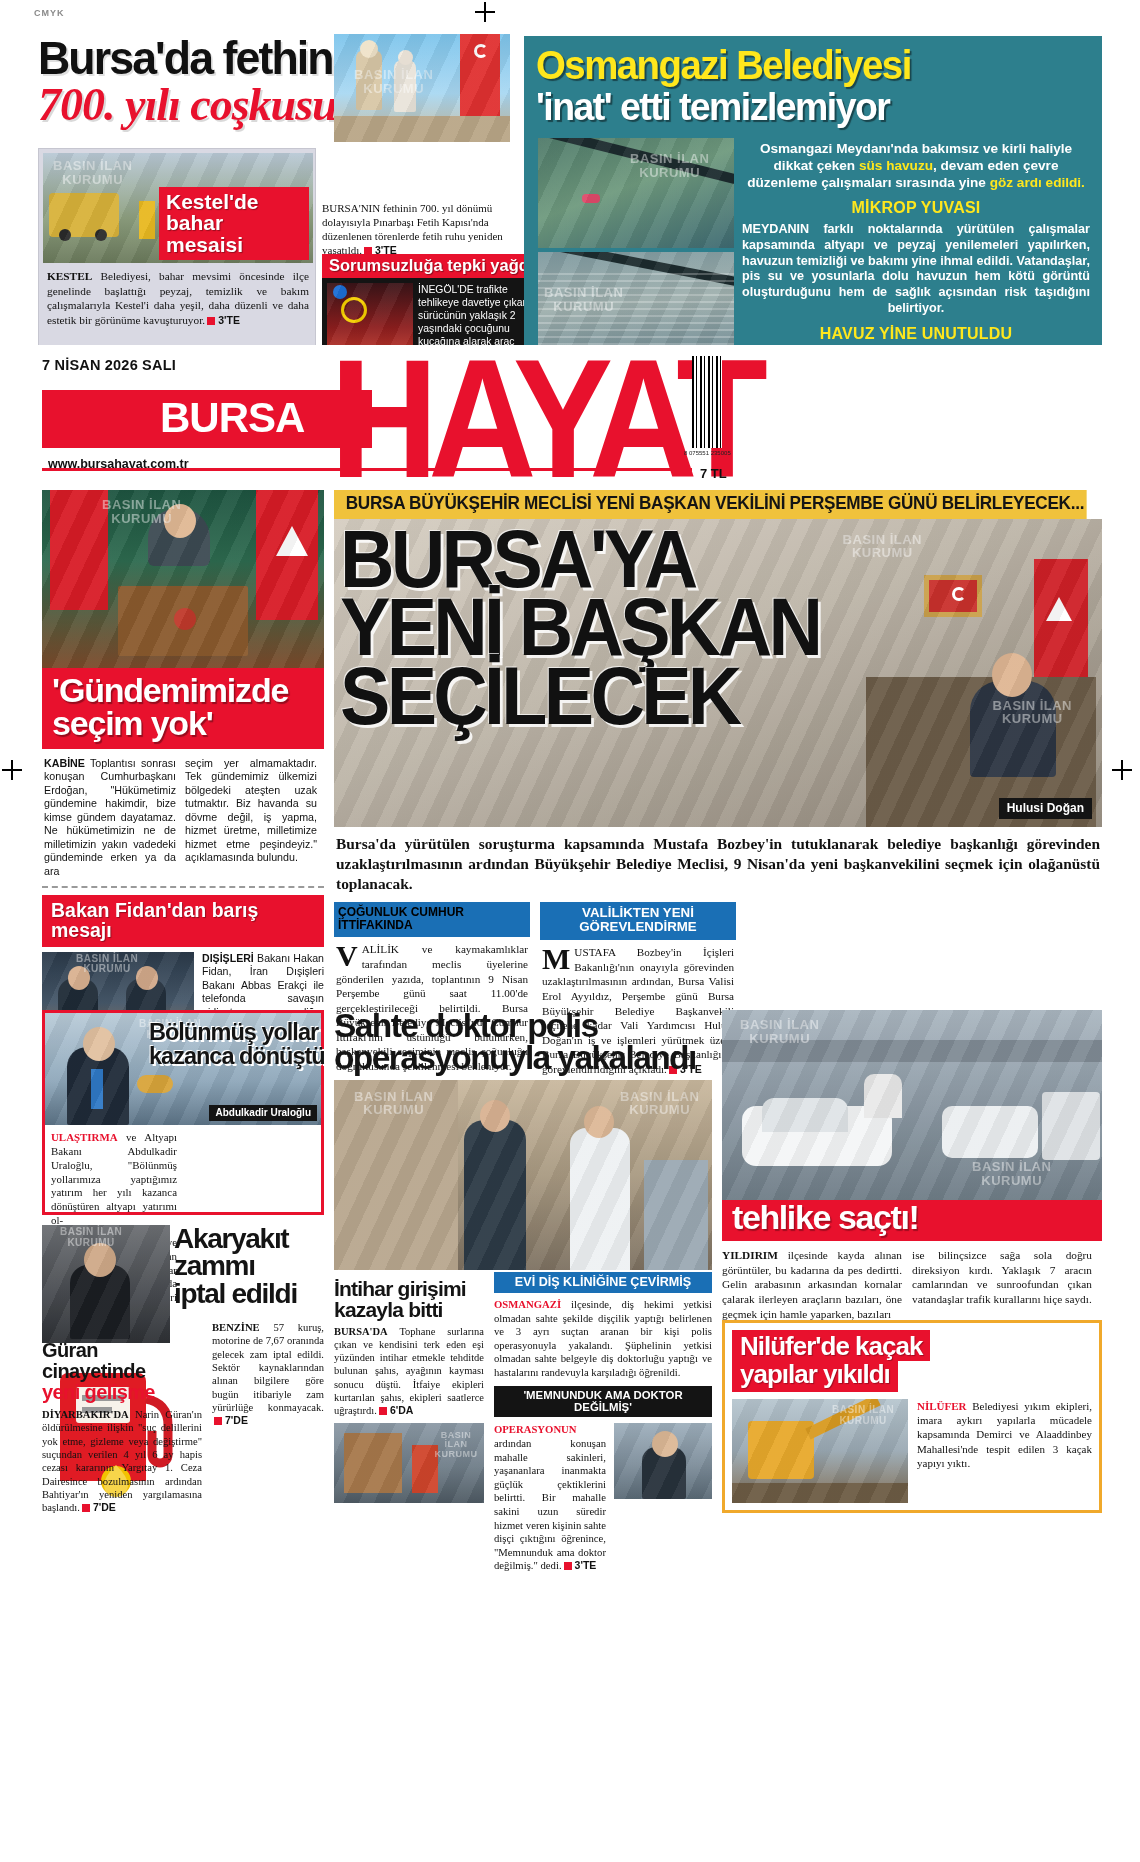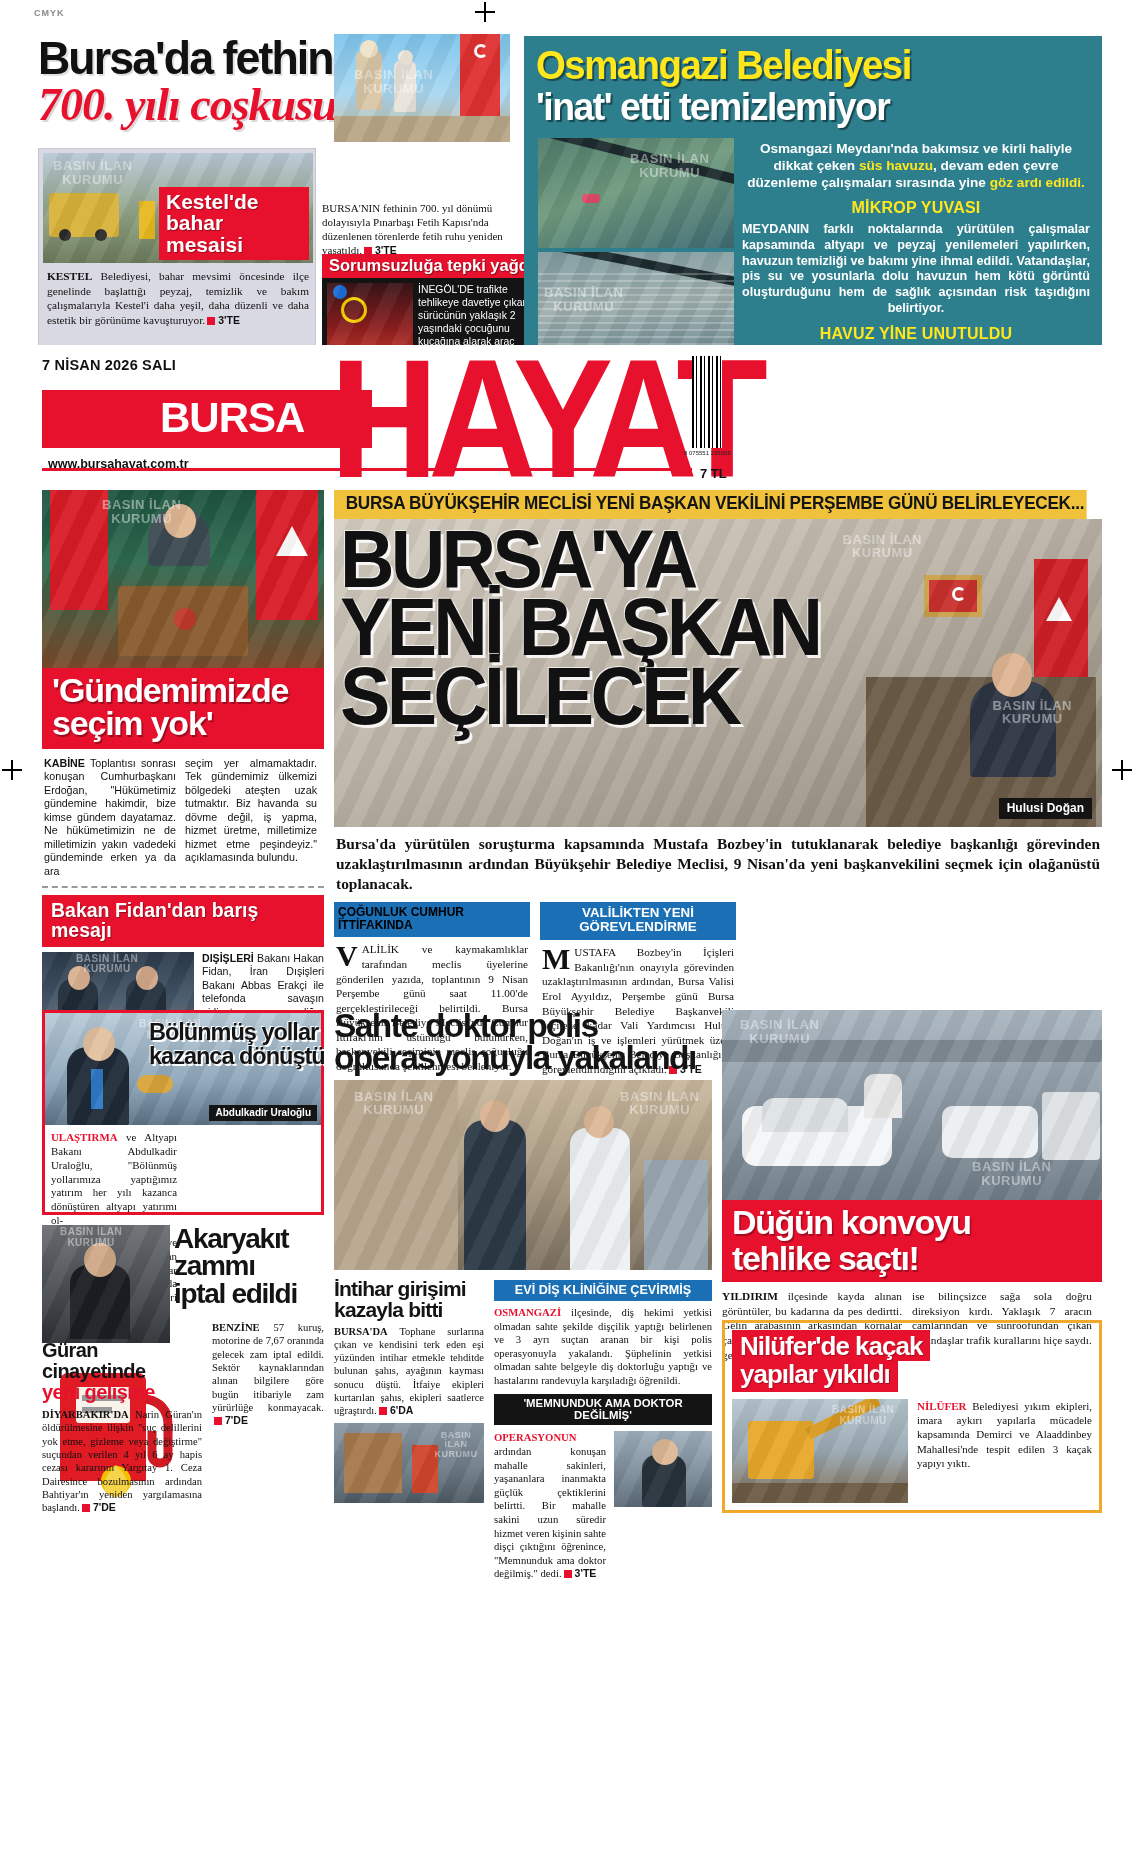--- a/index.html
+++ b/index.html
@@ -281,21 +281,21 @@
   }
   .sahte-photo { width:378px; height:190px; }
 
   .intihar { position:absolute; left:334px; top:268px; width:150px; }
   .intihar-hl { font-weight:bold; font-size:21px; line-height:1.0; color:#141414;
                 letter-spacing:-.8px; }
   .intihar-pic { width:150px; height:80px; margin-top:5px; }
   .intihar-body { font-family:"Liberation Serif",serif; font-size:10.5px;
                   line-height:1.25; color:#111; text-align:justify; margin-top:5px; }
 
-  .evi { position:absolute; left:494px; top:270px; width:218px; }
+  .evi { position:absolute; left:494px; top:262px; width:218px; }
   .evi-bar {
     background:#1a6fb5; color:#fff; font-weight:bold; font-size:12.6px;
     text-align:center; padding:3px 4px 4px 4px;
   }
   .evi-body { font-family:"Liberation Serif",serif; font-size:10.7px;
               line-height:1.27; color:#111; text-align:justify; margin-top:5px; }
   .evi-body b.red { color:#e8112d; }
   .memnun-bar {
     background:#141414; color:#fff; font-weight:bold; font-size:11.4px;
     text-align:center; padding:3px 4px 4px 4px; margin-top:7px;
@@ -656,21 +656,20 @@
       <div class="photo dugun-photo" style="background:linear-gradient(180deg,#aab6c0 0%,#93a0ab 40%,#6f7d87 100%);">
         <div style="position:absolute;left:0;top:30px;width:380px;height:22px;background:#808b95;"></div>
         <div style="position:absolute;left:20px;top:96px;width:150px;height:60px;background:#f4f6f7;border-radius:14px;"></div>
         <div style="position:absolute;left:40px;top:88px;width:86px;height:34px;background:#dfe4e7;border-radius:12px 12px 0 0;"></div>
         <div style="position:absolute;left:220px;top:96px;width:96px;height:52px;background:#eceff1;border-radius:10px;"></div>
         <div style="position:absolute;left:320px;top:82px;width:58px;height:68px;background:#dfe3e6;border-radius:4px;"></div>
         <div style="position:absolute;left:142px;top:64px;width:38px;height:44px;background:#e9e9e9;border-radius:10px 10px 0 0;"></div>
         <div class="wm" style="left:18px;top:8px;">BASIN İLAN<br>KURUMU</div>
         <div class="wm" style="left:250px;top:150px;">BASIN İLAN<br>KURUMU</div>
       </div>
-      <div class="dugun-hl1">Düğün konvoyu</div>
       <div class="dugun-hl2">tehlike saçtı!</div>
       <div class="dugun-body">
         <div class="c"><b>YILDIRIM</b><span> ilçesinde kayda alınan görüntüler, bu kadarına da pes dedirtti. Gelin arabasının arkasından kornalar çalarak ilerleyen araçların bazıları, öne geçmek için hamle yaparken, bazıları</span></div>
         <div class="c">ise bilinçsizce sağa sola doğru direksiyon kırdı. Yaklaşık 7 aracın camlarından ve sunroofundan çıkan vatandaşlar trafik kurallarını hiçe saydı.</div>
       </div>
     </div>
 
     <div class="nilufer">
       <div>
         <div class="nilufer-hl1">Nilüfer'de kaçak</div>

